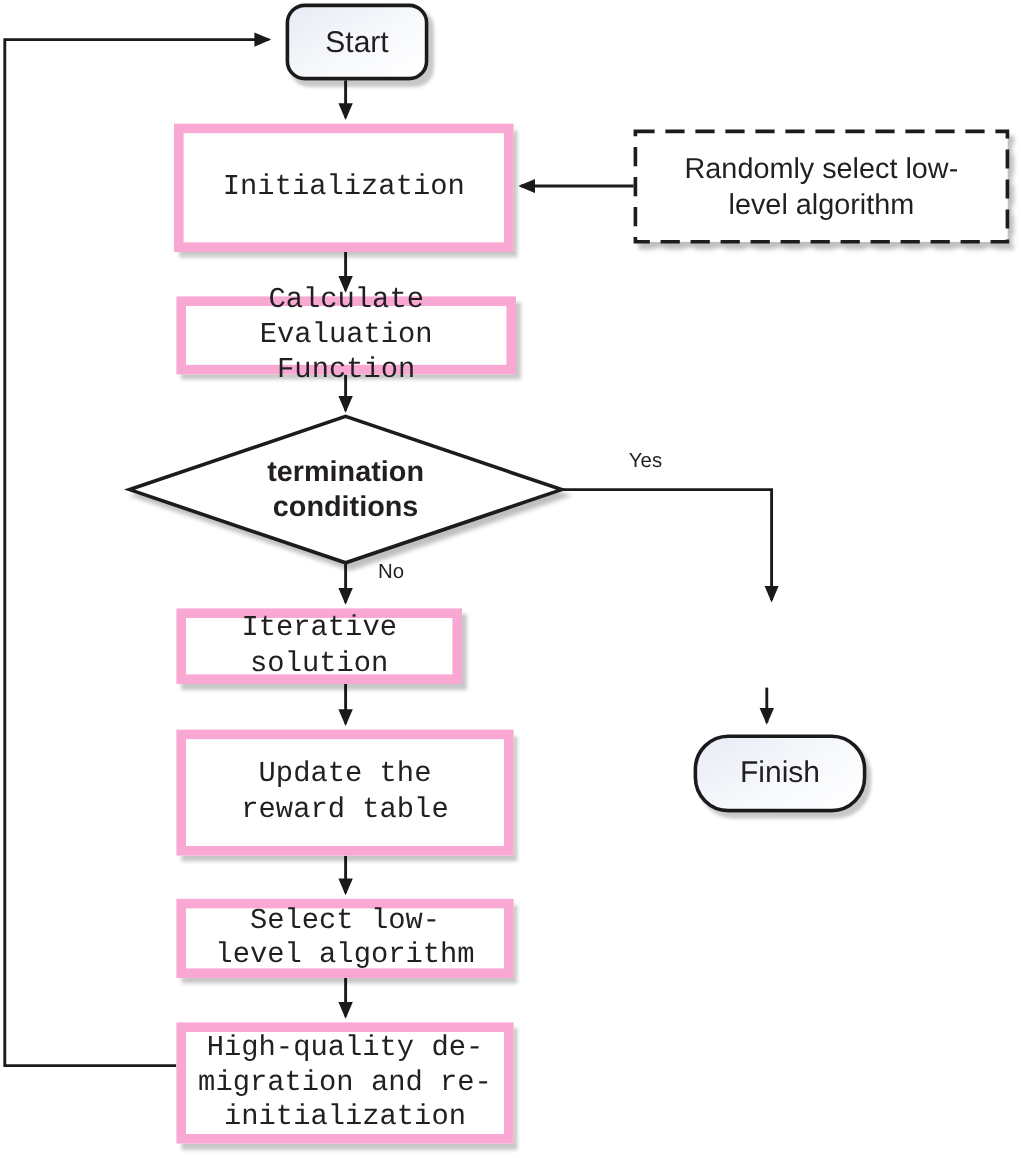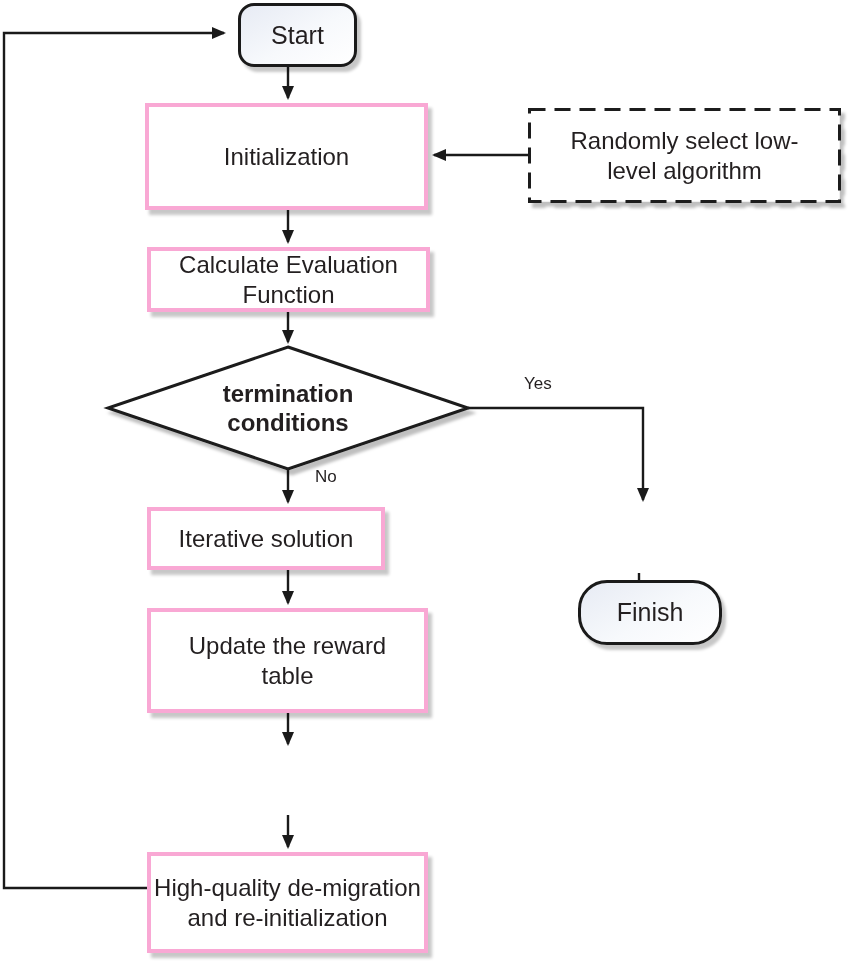--- a/index.html
+++ b/index.html
@@ -23,22 +23,23 @@
     display: flex;
     align-items: center;
     justify-content: center;
     text-align: center;
     font-size: 24px;
     line-height: 1.22;
     color: #231f20;
   }
   .rect {
     background: #ffffff;
-    border: 4px solid #f9a8d4;
+    border: 8px solid #f9a8d4;
     box-shadow: 4px 5px 3px rgba(0,0,0,0.22);
+    font-family: Liberation Mono, monospace;
   }
   .rounded {
     background: linear-gradient(150deg, #e7ebf4 0%, #f7f9fc 55%, #ffffff 100%);
     border: 3.5px solid #1a1a1a;
     border-radius: 16px;
     box-shadow: 4px 5px 3px rgba(0,0,0,0.22);
     font-size: 25px;
   }
   .transparent-node { background: transparent; }
   .edge-label {
@@ -50,21 +51,21 @@
   .n-start   { left: 238px; top: 3px;   width: 119px; height: 64px; }
   .n-init    { left: 145px; top: 103px; width: 283px; height: 107px; }
   .n-random  { left: 528px; top: 108px; width: 313px; height: 95px; padding: 0 28px; }
   .n-calc    { left: 147px; top: 247px; width: 283px; height: 65px; padding: 0 4px; }
   .n-term    { left: 178px; top: 372px; width: 220px; height: 72px; font-weight: bold; }
   .n-iter    { left: 147px; top: 507px; width: 238px; height: 63px; }
   .n-update  { left: 147px; top: 608px; width: 281px; height: 105px; padding: 0 20px; }
   .n-select  { left: 147px; top: 749px; width: 281px; height: 66px; padding: 0 20px; }
   .n-high    { left: 147px; top: 852px; width: 281px; height: 101px; padding: 0 2px; }
   .n-best    { left: 503px; top: 507px; width: 272px; height: 66px; }
-  .n-finish  { left: 578px; top: 580px; width: 144px; height: 65px; border-radius: 29px; }
+  .n-finish  { left: 578px; top: 612px; width: 144px; height: 65px; border-radius: 29px; }
   .lbl-yes   { left: 524px; top: 374px; }
   .lbl-no    { left: 315px; top: 467px; }
 </style>
 </head>
 <body>
 
 <div class="canvas">
 
   <svg class="edges" width="851" height="965" viewBox="0 0 851 965" xmlns="http://www.w3.org/2000/svg">
     <defs>
@@ -117,20 +118,23 @@
   </div>
 
   <div class="node rect n-iter">
     <span>Iterative solution</span>
   </div>
 
   <div class="node rect n-update">
     <span>Update the reward table</span>
   </div>
 
+  <div class="node rect n-select">
+    <span>Select low-level algorithm</span>
+  </div>
 
   <div class="node rect n-high">
     <span>High-quality de-migration and re-initialization</span>
   </div>
 
 
   <div class="node rounded n-finish">
     <span>Finish</span>
   </div>
 

